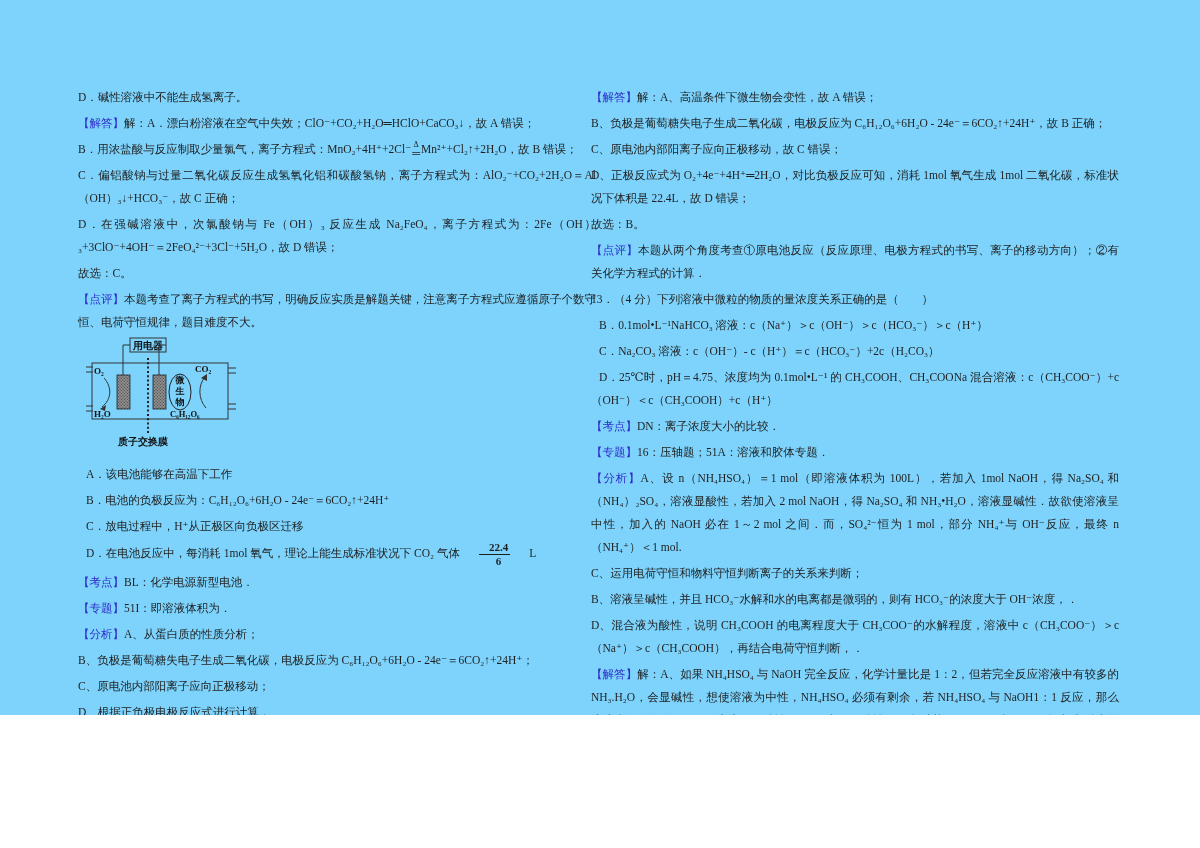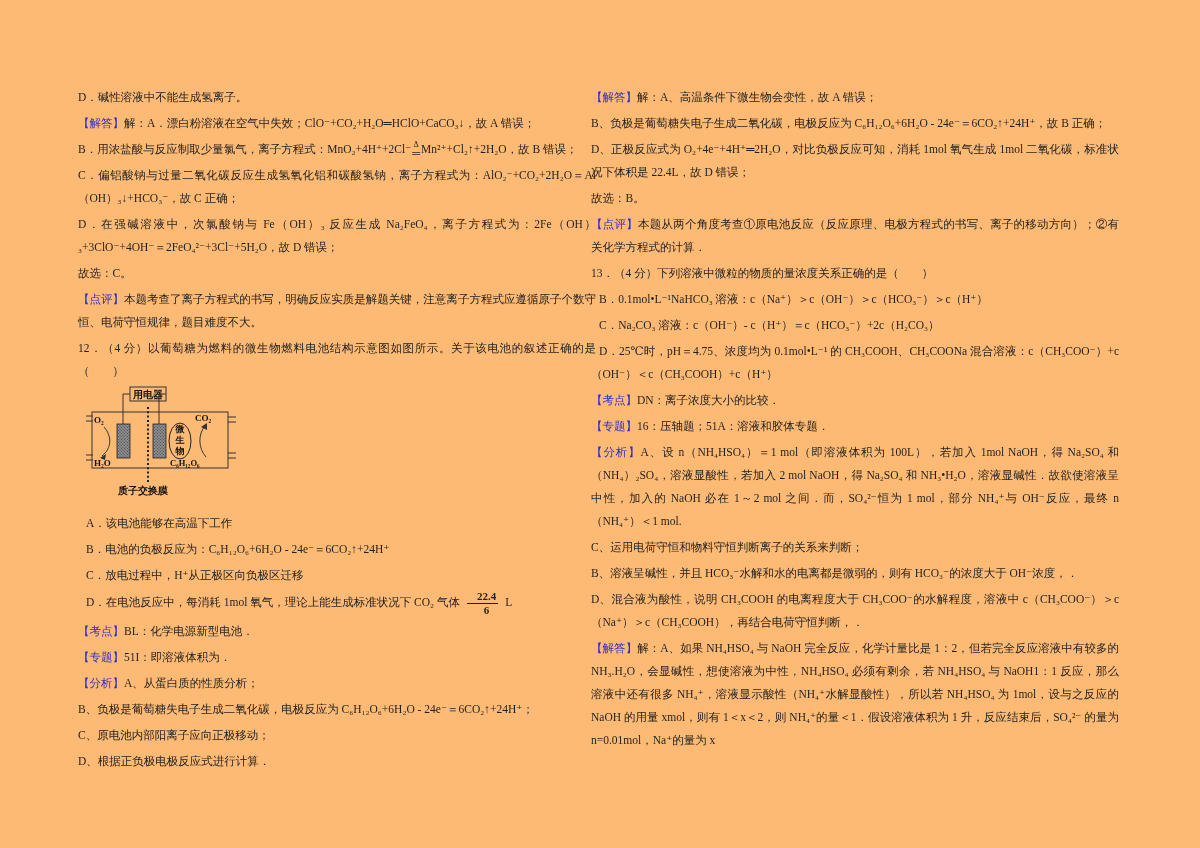--- a/index.html
+++ b/index.html
@@ -1,27 +1,27 @@
 <!DOCTYPE html>
 <html><head>
 <meta charset="utf-8">
 <style>
   html,body{margin:0;padding:0;background:#ffffff;}
-  .page{position:relative;width:1200px;height:848px;background:#fdba74;overflow:hidden;
+  .page{position:relative;width:1200px;height:715px;background:#7dd3fc;overflow:hidden;
         font-family:"Liberation Serif","DejaVu Serif",serif;color:#1f1f1f;}
   .col{position:absolute;top:86px;font-size:11.5px;line-height:23px;text-align:justify;}
   .col-left{left:78px;width:518px;}
   .col-right{left:591px;width:528px;}
   .para{margin:0 0 3px 0;}
   .opt{text-indent:8px;}
   .tag{color:#2d2dc9;}
   .cond{display:inline-block;vertical-align:-4px;text-align:center;line-height:normal;margin:0 1px;}
   .cond-top{display:block;font-size:8px;line-height:8px;}
   .cond-bot{display:block;font-size:11px;line-height:9px;}
-  .frac{display:inline-block;vertical-align:middle;text-align:center;margin:0 7px;}
+  .frac{display:inline-block;vertical-align:middle;text-align:center;margin:0 19px;}
   .frac-num{display:block;border-bottom:1px solid #1f1f1f;padding:0 2px;line-height:13px;font-size:11px;font-weight:bold;}
   .frac-den{display:block;line-height:13px;font-size:11px;font-weight:bold;}
   .diagram-wrap{margin:3px 0 6px 8px;}
   svg text{font-family:"Liberation Serif","DejaVu Serif",serif;fill:#111;}
 </style>
 </head>
 <body>
 
 <div class="page">
 
@@ -31,21 +31,20 @@
     <p class="para"><span class="tag">【解答】</span><span>解：A．漂白粉溶液在空气中失效；ClO⁻+CO₂+H₂O═HClO+CaCO₃↓，故 A 错误；</span></p>
 
     <p class="para"><span>B．用浓盐酸与反应制取少量氯气，离子方程式：MnO₂+4H⁺+2Cl⁻</span><span class="cond"><span class="cond-top">Δ</span><span class="cond-bot">═</span></span><span>Mn²⁺+Cl₂↑+2H₂O，故 B 错误；</span></p>
 
     <p class="para">C．偏铝酸钠与过量二氧化碳反应生成氢氧化铝和碳酸氢钠，离子方程式为：AlO₂⁻+CO₂+2H₂O＝Al（OH）₃↓+HCO₃⁻，故 C 正确；</p>
     <p class="para">D．在强碱溶液中，次氯酸钠与 Fe（OH）₃ 反应生成 Na₂FeO₄，离子方程式为：2Fe（OH）₃+3ClO⁻+4OH⁻＝2FeO₄²⁻+3Cl⁻+5H₂O，故 D 错误；</p>
     <p class="para">故选：C。</p>
 
     <p class="para"><span class="tag">【点评】</span><span>本题考查了离子方程式的书写，明确反应实质是解题关键，注意离子方程式应遵循原子个数守恒、电荷守恒规律，题目难度不大。</span></p>
 
-    <p class="para">12．（4 分）以葡萄糖为燃料的微生物燃料电池结构示意图如图所示。关于该电池的叙述正确的是（　　）</p>
 
     <div class="diagram-wrap">
       <svg width="152" height="112" viewBox="0 0 152 112">
         <defs>
           <pattern id="stipple" width="3" height="3" patternUnits="userSpaceOnUse">
             <rect width="3" height="3" fill="#8f8f8f"></rect>
             <circle cx="1" cy="1" r="0.6" fill="#2b2b2b"></circle>
             <circle cx="2.4" cy="2.4" r="0.5" fill="#3a3a3a"></circle>
           </pattern>
         </defs>
@@ -89,20 +88,21 @@
     <p class="para"><span class="tag">【专题】</span><span>51I：即溶液体积为．</span></p>
     <p class="para"><span class="tag">【分析】</span><span>A、从蛋白质的性质分析；</span></p>
     <p class="para">B、负极是葡萄糖失电子生成二氧化碳，电极反应为 C₆H₁₂O₆+6H₂O - 24e⁻＝6CO₂↑+24H⁺；</p>
     <p class="para">C、原电池内部阳离子应向正极移动；</p>
     <p class="para">D、根据正负极电极反应式进行计算．</p>
   </div>
 
   <div class="col col-right">
     <p class="para"><span class="tag">【解答】</span><span>解：A、高温条件下微生物会变性，故 A 错误；</span></p>
     <p class="para">B、负极是葡萄糖失电子生成二氧化碳，电极反应为 C₆H₁₂O₆+6H₂O - 24e⁻＝6CO₂↑+24H⁺，故 B 正确；</p>
+    <p class="para">C、原电池内部阳离子应向正极移动，故 C 错误；</p>
     <p class="para">D、正极反应式为 O₂+4e⁻+4H⁺═2H₂O，对比负极反应可知，消耗 1mol 氧气生成 1mol 二氧化碳，标准状况下体积是 22.4L，故 D 错误；</p>
     <p class="para">故选：B。</p>
     <p class="para"><span class="tag">【点评】</span><span>本题从两个角度考查①原电池反应（反应原理、电极方程式的书写、离子的移动方向）；②有关化学方程式的计算．</span></p>
 
     <p class="para">13．（4 分）下列溶液中微粒的物质的量浓度关系正确的是（　　）</p>
     <p class="para opt">B．0.1mol•L⁻¹NaHCO₃ 溶液：c（Na⁺）＞c（OH⁻）＞c（HCO₃⁻）＞c（H⁺）</p>
     <p class="para opt">C．Na₂CO₃ 溶液：c（OH⁻）- c（H⁺）＝c（HCO₃⁻）+2c（H₂CO₃）</p>
     <p class="para opt">D．25℃时，pH＝4.75、浓度均为 0.1mol•L⁻¹ 的 CH₃COOH、CH₃COONa 混合溶液：c（CH₃COO⁻）+c（OH⁻）＜c（CH₃COOH）+c（H⁺）</p>
 
     <p class="para"><span class="tag">【考点】</span><span>DN：离子浓度大小的比较．</span></p>

